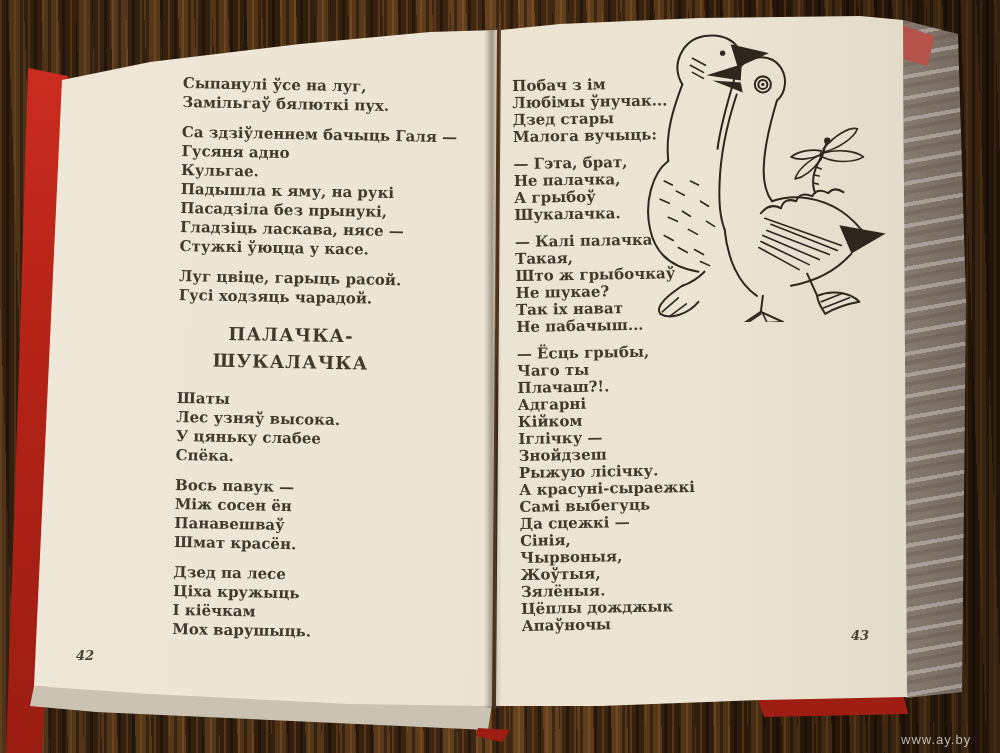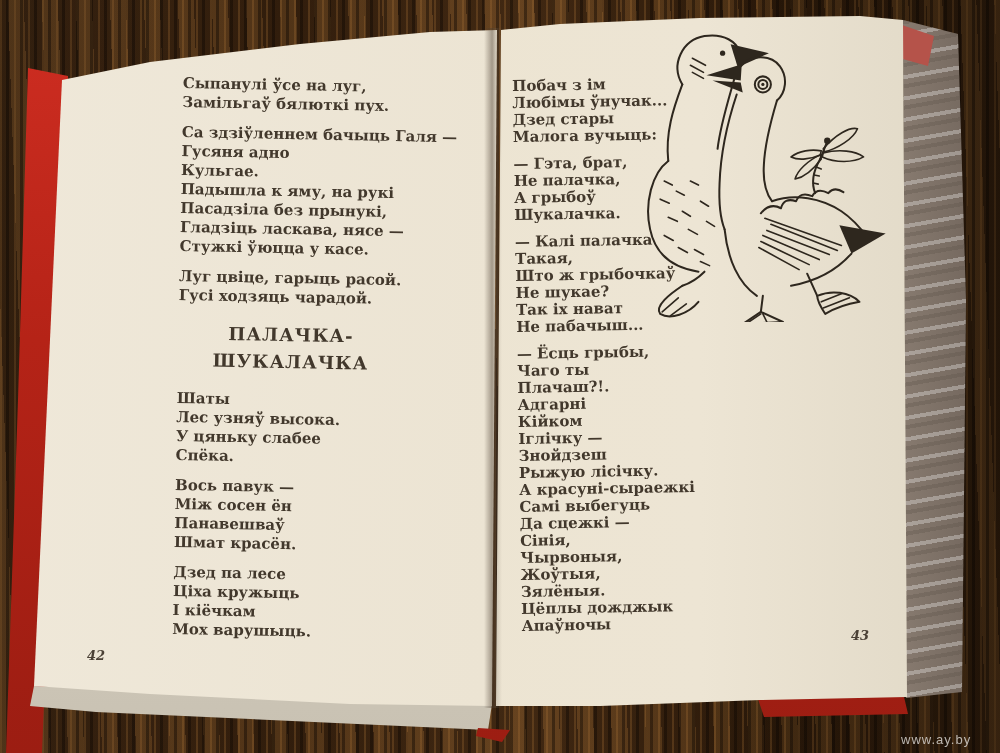--- a/index.html
+++ b/index.html
@@ -48,21 +48,21 @@
   .poem{color:#42382c;font-weight:700;}
   .stanza{white-space:pre-line;margin:0 0 11px 0;}
   .left-col{left:183px;top:74px;width:312px;font-size:15px;line-height:19px;
     transform:rotate(1.1deg);transform-origin:left top;}
   .right-col{left:512px;top:78px;width:230px;font-size:15px;line-height:17px;
     transform:rotate(-1deg);transform-origin:left top;}
   .right-col .stanza{margin-bottom:10px;}
   .poem-title{white-space:pre-line;width:226px;text-align:center;font-size:18px;line-height:27px;
     letter-spacing:1px;margin:14px 0 16px 0;}
   .page-number{font-size:13px;font-style:italic;font-weight:700;color:#4b4136;}
-  .pn-left{left:87px;top:648px;}
+  .pn-left{left:76px;top:648px;}
   .pn-right{left:851px;top:628px;}
 
   
   .illustration{left:642px;top:20px;width:282px;height:302px;}
   .illustration path,.illustration circle{stroke:#2e271e;stroke-width:2;fill:none;
     stroke-linecap:round;stroke-linejoin:round;}
   .illustration .fill{fill:#2e271e;stroke:none;}
   .illustration .thin{stroke-width:1.6;}
 
   

